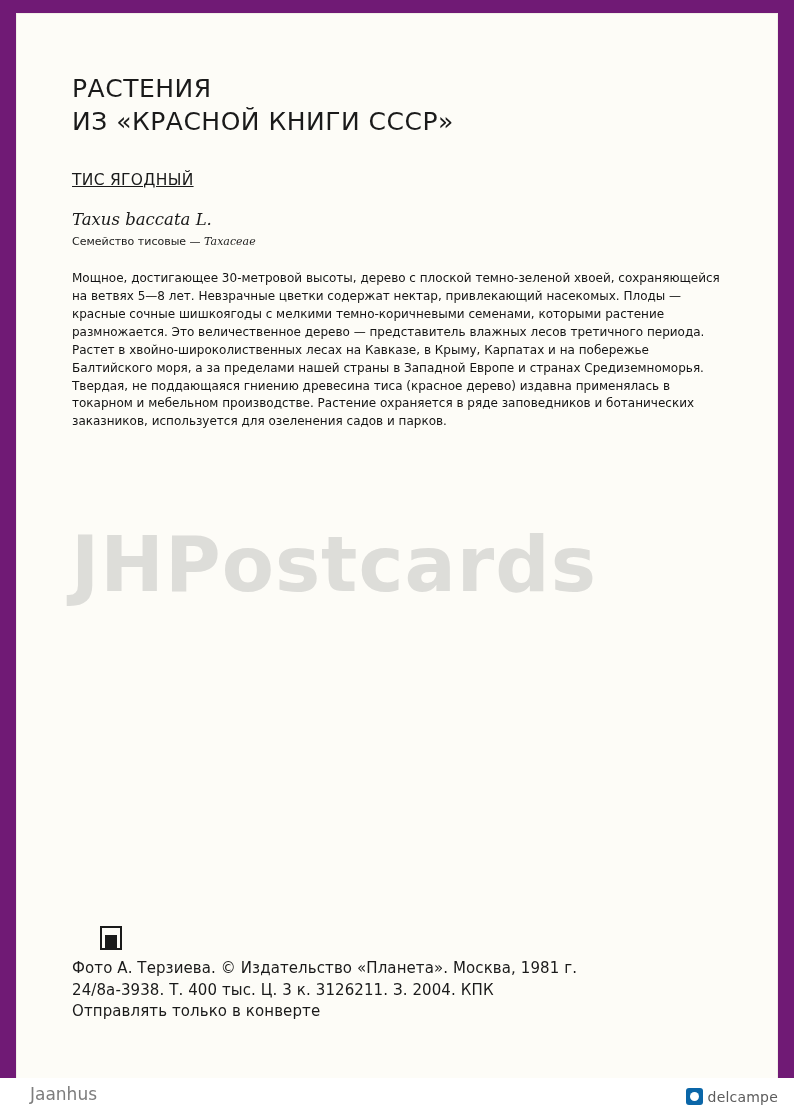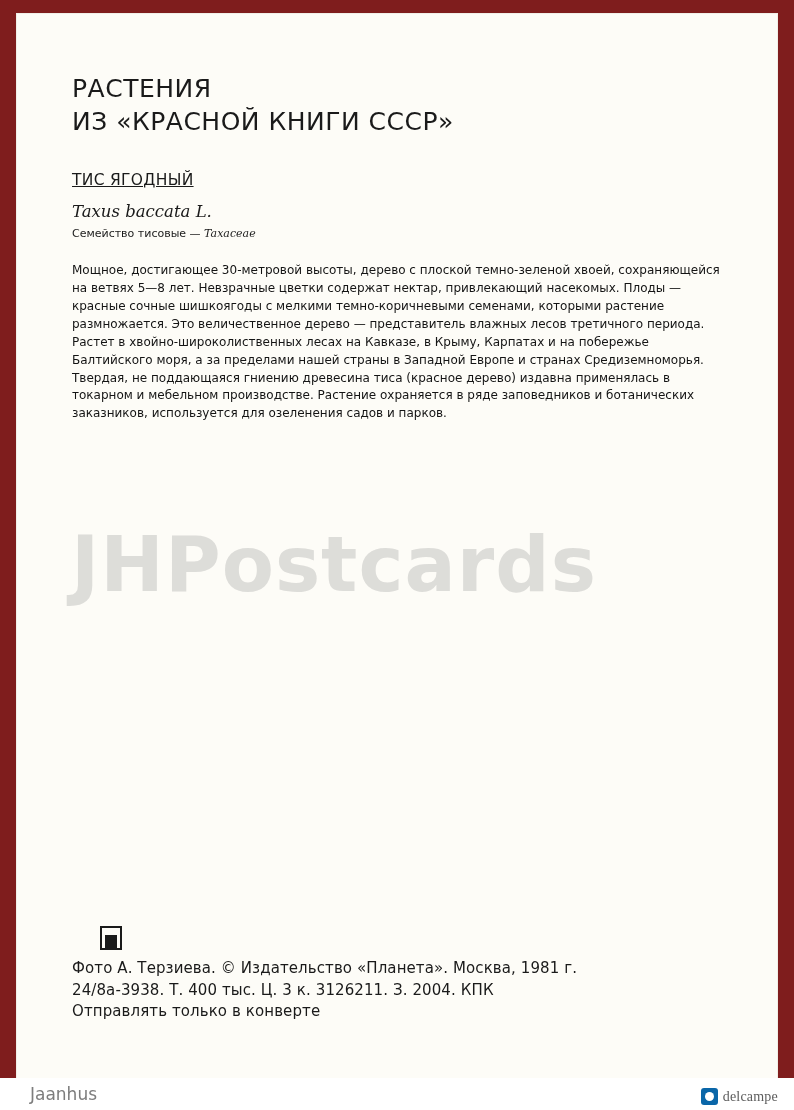--- a/index.html
+++ b/index.html
@@ -14,21 +14,21 @@
     font-family: "DejaVu Sans", sans-serif;
     overflow: hidden;
   }
 
   
   .scan {
     position: absolute;
     left: 0; top: 0;
     width: 794px;
     height: 1110px;
-    background: #7f1d1d;
+    background: #701a75;
   }
 
   
   .card {
     position: absolute;
     left: 17px;
     top: 14px;
     width: 760px;
     height: 1064px;
     background: #fdfcf7;
@@ -63,21 +63,21 @@
     letter-spacing: 0.3px;
     color: #1a1a1a;
     line-height: 1.55;
     text-decoration: underline;
   }
   .species-latin {
     font-size: 16.5px;
     font-style: italic;
     color: #1a1a1a;
     line-height: 1.5;
-    margin-top: 8px;
+    margin-top: 16px;
     font-family: "DejaVu Serif", serif;
   }
   .species-family {
     font-size: 11px;
     color: #1a1a1a;
     line-height: 1.5;
     margin-top: 1px;
   }
   .species-family i {
     font-family: "DejaVu Serif", serif;
@@ -181,21 +181,20 @@
     position: absolute;
     left: 4px; top: 4px;
     width: 9px; height: 9px;
     border-radius: 50%;
     background: #ffffff;
   }
   .delcampe-text {
     font-size: 14px;
     color: #5c5c5c;
     letter-spacing: 0.2px;
-    font-family: Liberation Serif, serif;
   }
 </style>
 </head>
 <body>
 
 <div class="scan">
 
   <div class="card">
 
     <div class="card-inner">

